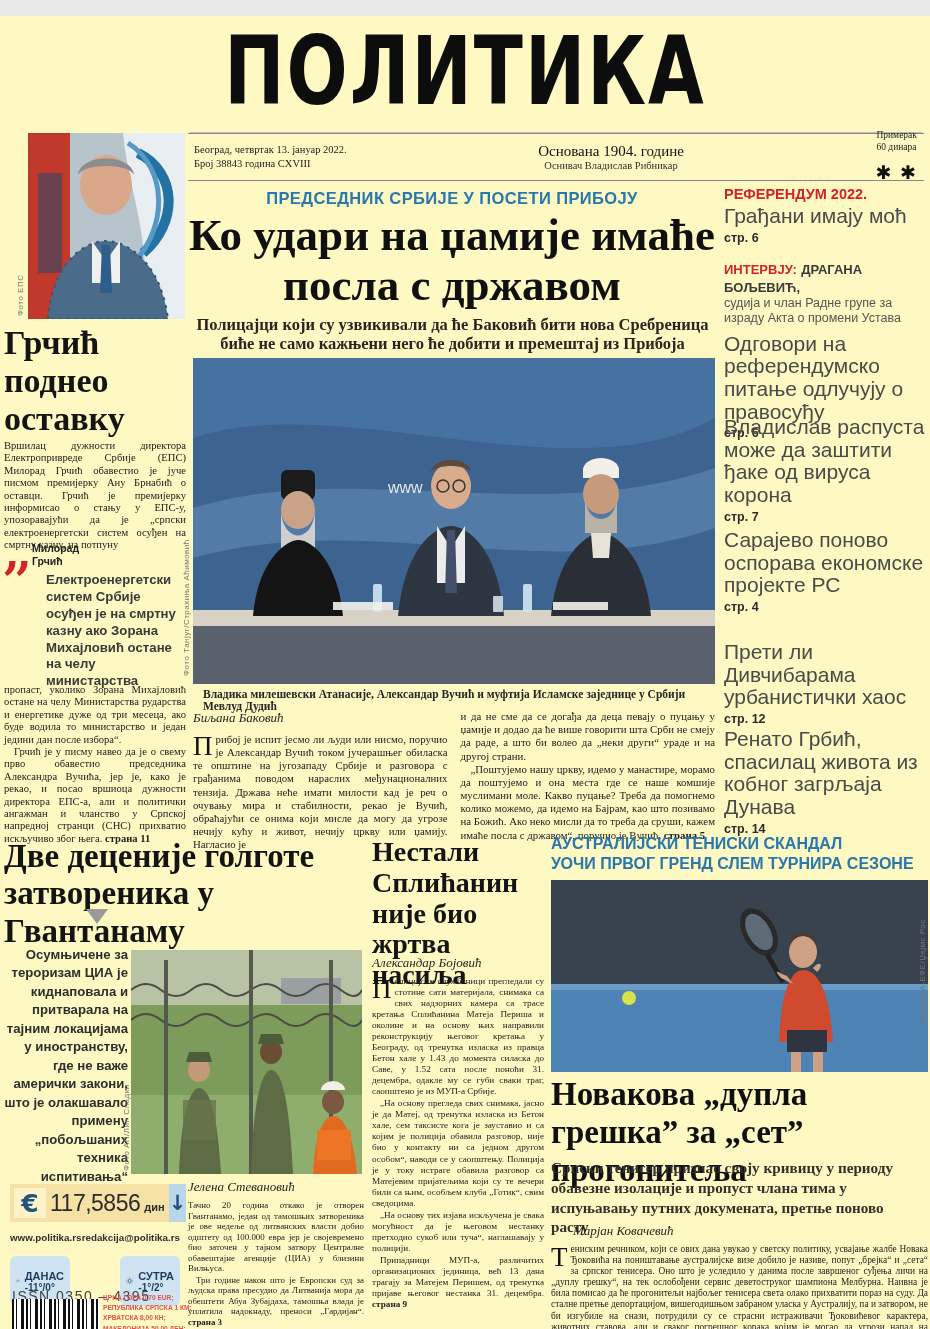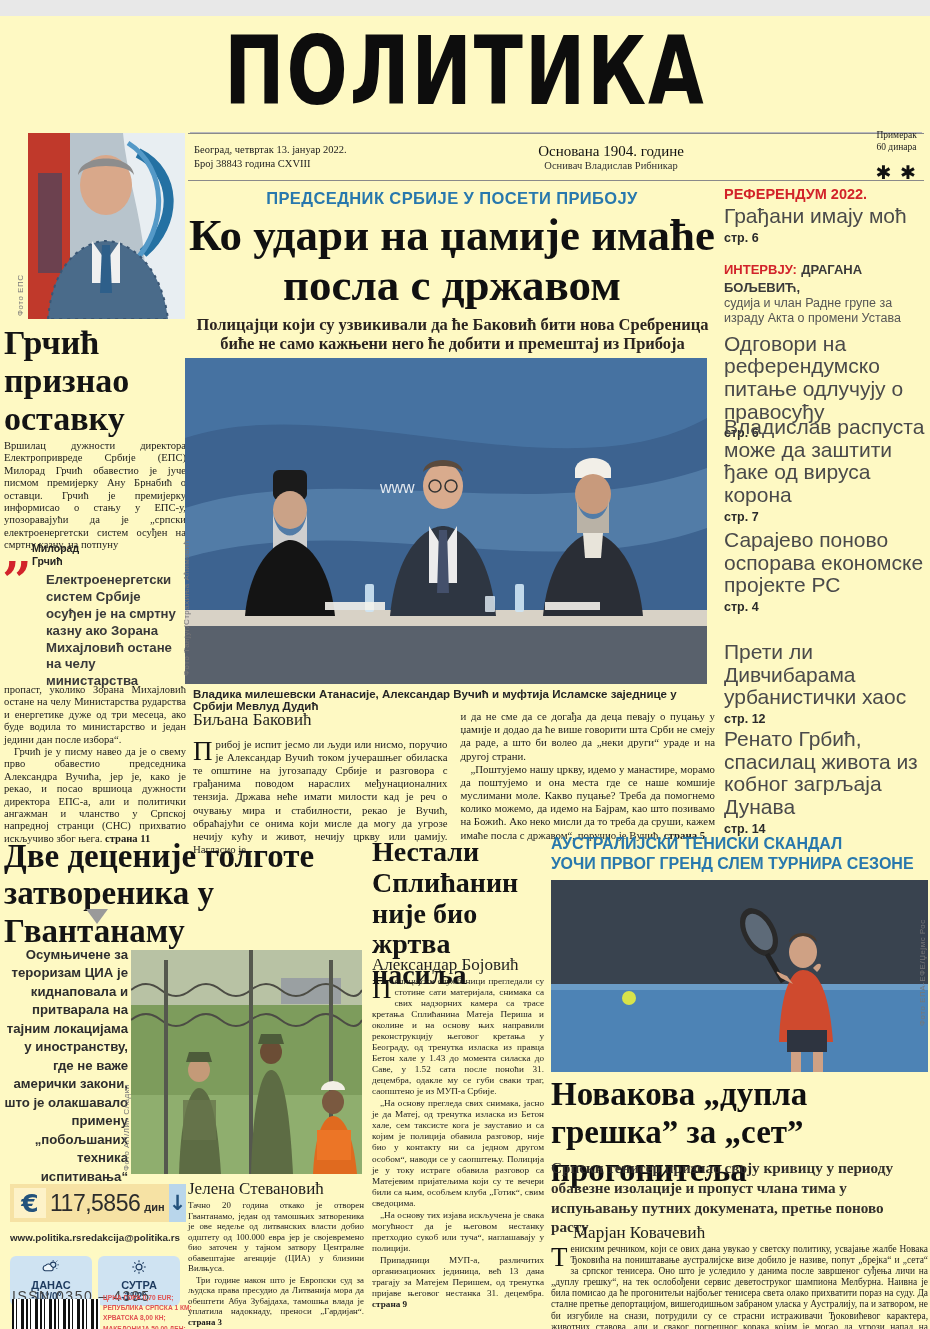--- a/index.html
+++ b/index.html
@@ -66,28 +66,28 @@
     font-size:16.5px; letter-spacing:0.4px; color:#2878ad;
   }
   .lead-headline {
     left:188px; width:528px; top:194px; text-align:center;
     font-size:45px; line-height:1.12; font-weight:700; color:#101010;
   }
   .lead-deck {
     left:195px; width:515px; top:299px; text-align:center;
     font-size:16.5px; line-height:1.16; font-weight:bold; color:#2b2420;
   }
-  .lead-photo { left:185px; top:342px; width:522px; height:326px; }
+  .lead-photo { left:193px; top:342px; width:522px; height:326px; }
   .lead-photo svg { display:block; width:100%; height:100%; }
   .lead-cred { left:182px; top:420px; height:240px; }
   .lead-caption {
-    left:193px; top:672px; width:522px;
-    font-family:Liberation Sans, sans-serif; font-size:11.5px; font-weight:bold; color:#262626;
-  }
-  .byline { font-size:17px; color:#1f1f1f; }
+    left:203px; top:672px; width:522px;
+    font-family:Liberation Serif, serif; font-size:11.5px; font-weight:bold; color:#262626;
+  }
+  .byline { font-style:italic; font-size:13px; color:#1f1f1f; }
   .lead-cols { left:193px; top:694px; width:522px; display:flex; gap:13px; }
   .lead-cols .col { width:255px; font-size:10.8px; line-height:1.22; text-align:justify; color:#1c1c1c; }
   .lead-cols .col1 .byline { display:block; margin-bottom:7px; }
   .lead-cols p + p { text-indent:10px; }
 
   
   .sb { left:724px; width:202px; font-family:"Liberation Sans", sans-serif; }
   .sb-kicker { font-weight:bold; font-size:14.5px; color:#d2232a; }
   .sb-title { font-size:21px; line-height:1.08; color:#4a4a4a; }
   .sb-page { font-weight:bold; font-size:12.5px; color:#2b2b2b; margin-top:3px; }
@@ -129,21 +129,21 @@
 
   
   .eu-bar { left:10px; top:1168px; width:170px; height:38px; display:flex; }
   .eu-yellow { flex:1; background:#f6e2a4; display:flex; align-items:center; gap:4px; padding:0 4px; }
   .eu-sym { background:#fdf2c8; color:#23527c; font-weight:bold; font-size:25px; width:32px; height:30px; display:flex; align-items:center; justify-content:center; font-family:"DejaVu Sans", sans-serif; }
   .eu-rate { font-family:"Liberation Sans", sans-serif; font-size:23px; color:#2b2b2b; letter-spacing:-0.5px; }
   .eu-din { font-family:"Liberation Sans", sans-serif; font-size:11px; font-weight:bold; color:#2b2b2b; padding-top:8px; }
   .eu-arrow { width:28px; background:#b9d6eb; color:#23527c; font-size:21px; font-weight:bold; display:flex; align-items:center; justify-content:center; font-family:"DejaVu Sans", sans-serif; }
   .links { left:10px; top:1216px; width:170px; display:flex; justify-content:space-between; font-family:"Liberation Sans", sans-serif; font-size:9.8px; font-weight:bold; color:#2d2d2d; }
   .wx { left:10px; top:1240px; width:170px; display:flex; justify-content:space-between; }
-  .wx-box { width:82px; height:50px; background:#cfe3f2; border-radius:6px; display:flex; align-items:center; gap:5px; padding:4px 6px;flex-direction:column; }
+  .wx-box { width:60px; height:50px; background:#cfe3f2; border-radius:6px; display:flex; align-items:center; gap:5px; padding:4px 6px; }
   .wx-txt { font-family:"Liberation Sans", sans-serif; color:#1d3a5f; }
   .wx-label { font-size:11px; font-weight:bold; }
   .wx-temp { font-size:10px; font-weight:bold; }
   .issn { left:12px; top:1272px; font-family:"Liberation Sans", sans-serif; font-size:14px; letter-spacing:1.5px; color:#444; }
   .barcode {
     left:12px; top:1283px; width:88px; height:38px; background:
     repeating-linear-gradient(90deg,#111 0 2px,#fff 2px 4px,#111 4px 5px,#fff 5px 9px,#111 9px 12px,#fff 12px 14px);
   }
   .bc-num { left:12px; top:1322px; font-family:"Liberation Sans", sans-serif; font-size:7px; letter-spacing:2px; color:#333; }
   .prices { left:103px; top:1277px; width:80px; font-family:"Liberation Sans", sans-serif; font-size:6.6px; line-height:1.55; font-weight:bold; color:#e05252; }
@@ -183,21 +183,21 @@
       <path d="M100 10 C140 35 140 95 105 130" stroke="#5499c7" stroke-width="5" fill="none"></path>
       <ellipse cx="78" cy="52" rx="26" ry="30" fill="#d9a88a"></ellipse>
       <path d="M50 42 C52 20 104 20 106 42 C100 30 56 30 50 42 Z" fill="#8d8d8d"></path>
       <path d="M20 186 C25 125 60 108 78 108 C96 108 132 125 140 186 Z" fill="#4a6b8a"></path>
       <path d="M20 186 C25 125 60 108 78 108 C96 108 132 125 140 186 Z" fill="none" stroke="#3a5674" stroke-width="2" stroke-dasharray="3 5"></path>
       <path d="M64 108 L78 128 L92 108 L92 150 L64 150 Z" fill="#f0f0f0"></path>
       <path d="M74 112 L82 112 L84 160 L72 160 Z" fill="#2e5f8a"></path>
     </svg>
   </div>
   <div class="abs vcred lc-cred">Фото ЕПС</div>
-  <h2 class="abs lc-headline">Грчић признао оставку</h2>
+  <h2 class="abs lc-headline">Грчић поднео оставку</h2>
   <p class="abs lc-body lc-b1">Вршилац дужности директора Електропривреде Србије (ЕПС) Милорад Грчић обавестио је јуче писмом премијерку Ану Брнабић о оставци. Грчић је премијерку информисао о стању у ЕПС-у, упозоравајући да је „српски електроенергетски систем осуђен на смртну казну, на потпуну</p>
   <div class="abs lc-quotehead">
     <span class="qmarks">,,</span>
     <span class="qname">
       <span>Милорад</span><br>
       <span>Грчић</span>
     </span>
   </div>
   <div class="abs lc-quote">Електроенергетски систем Србије осуђен је на смртну казну ако Зорана Михајловић остане на челу министарства</div>
   <div class="abs lc-body lc-b2">

